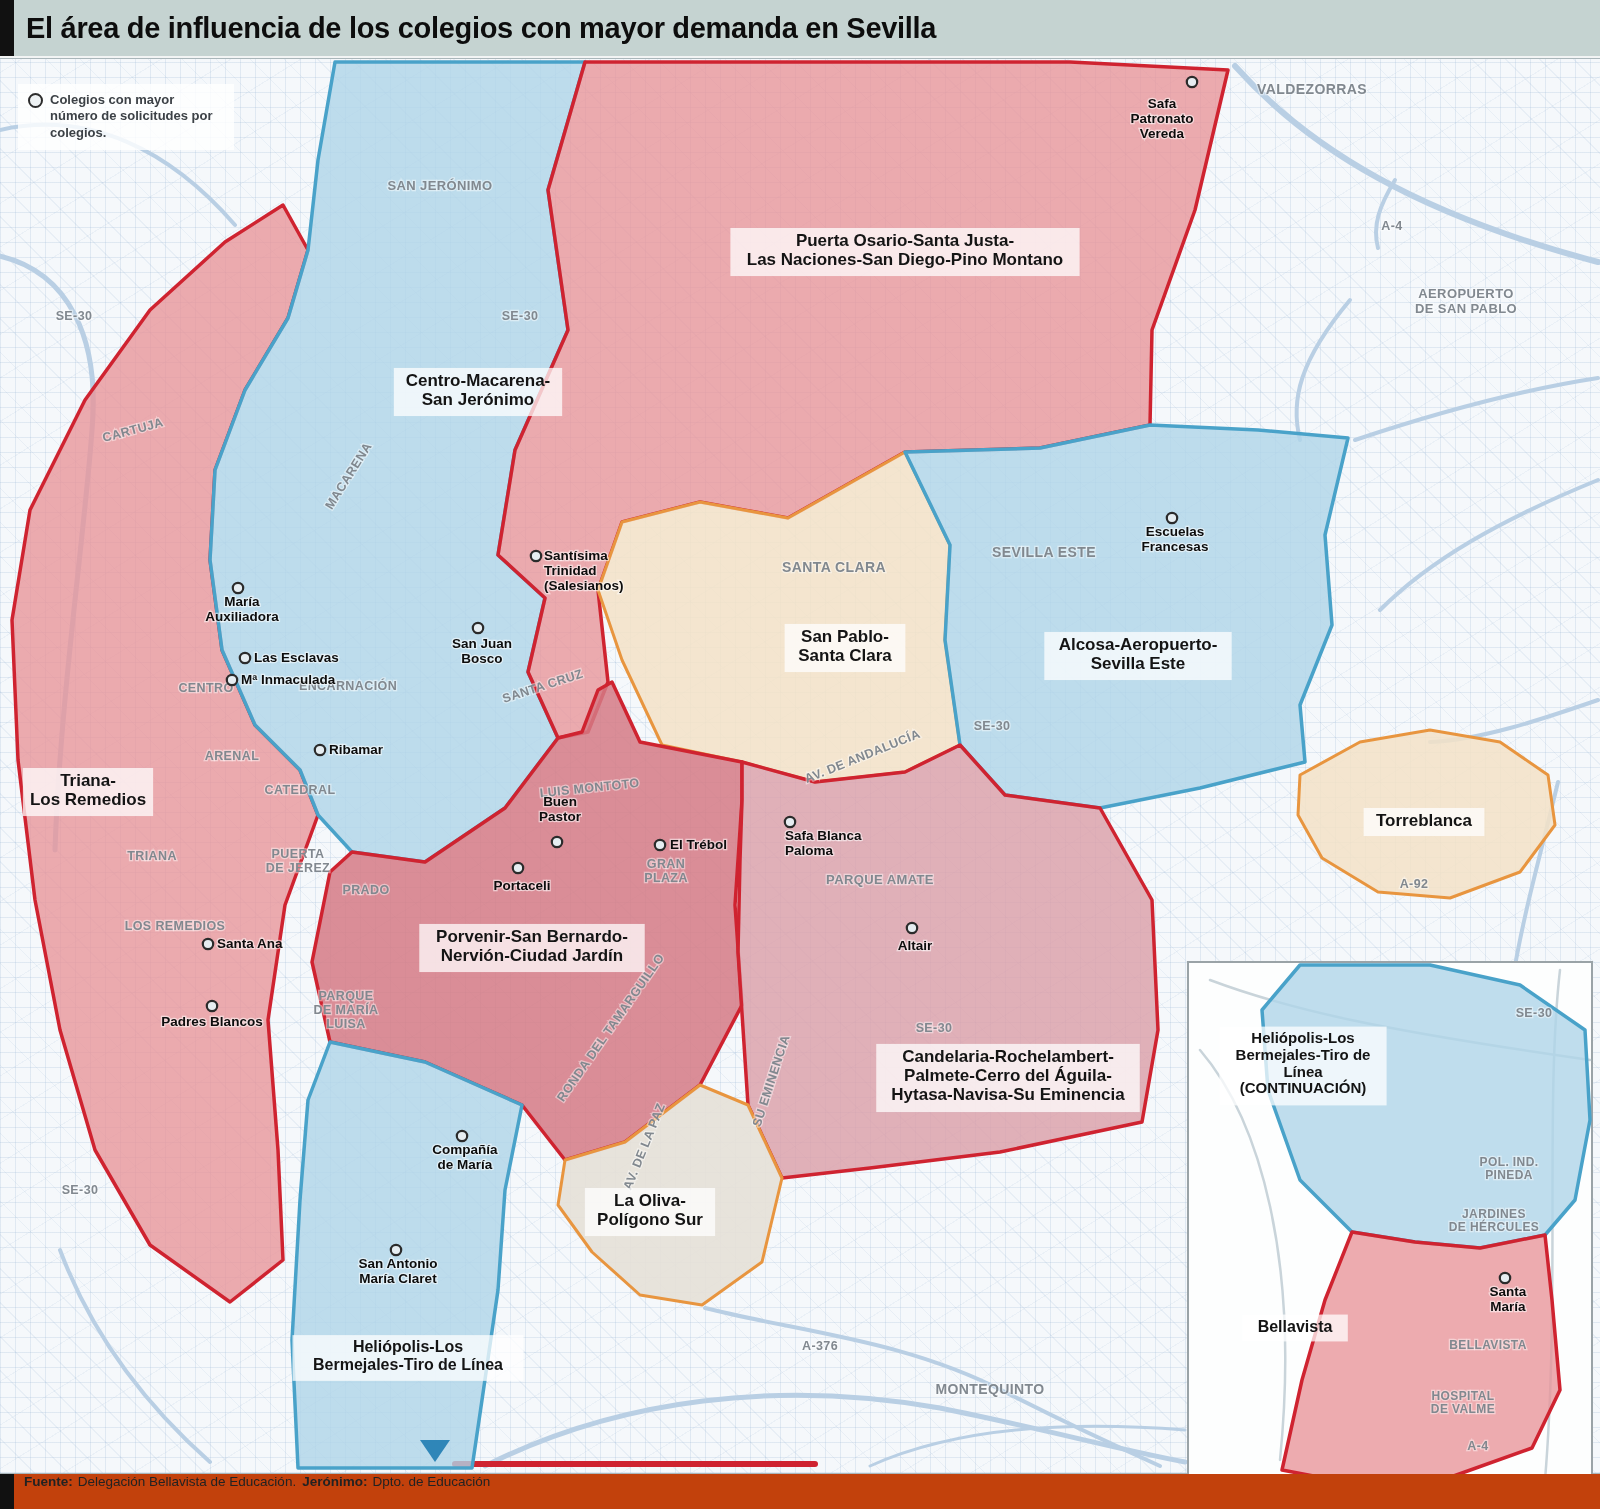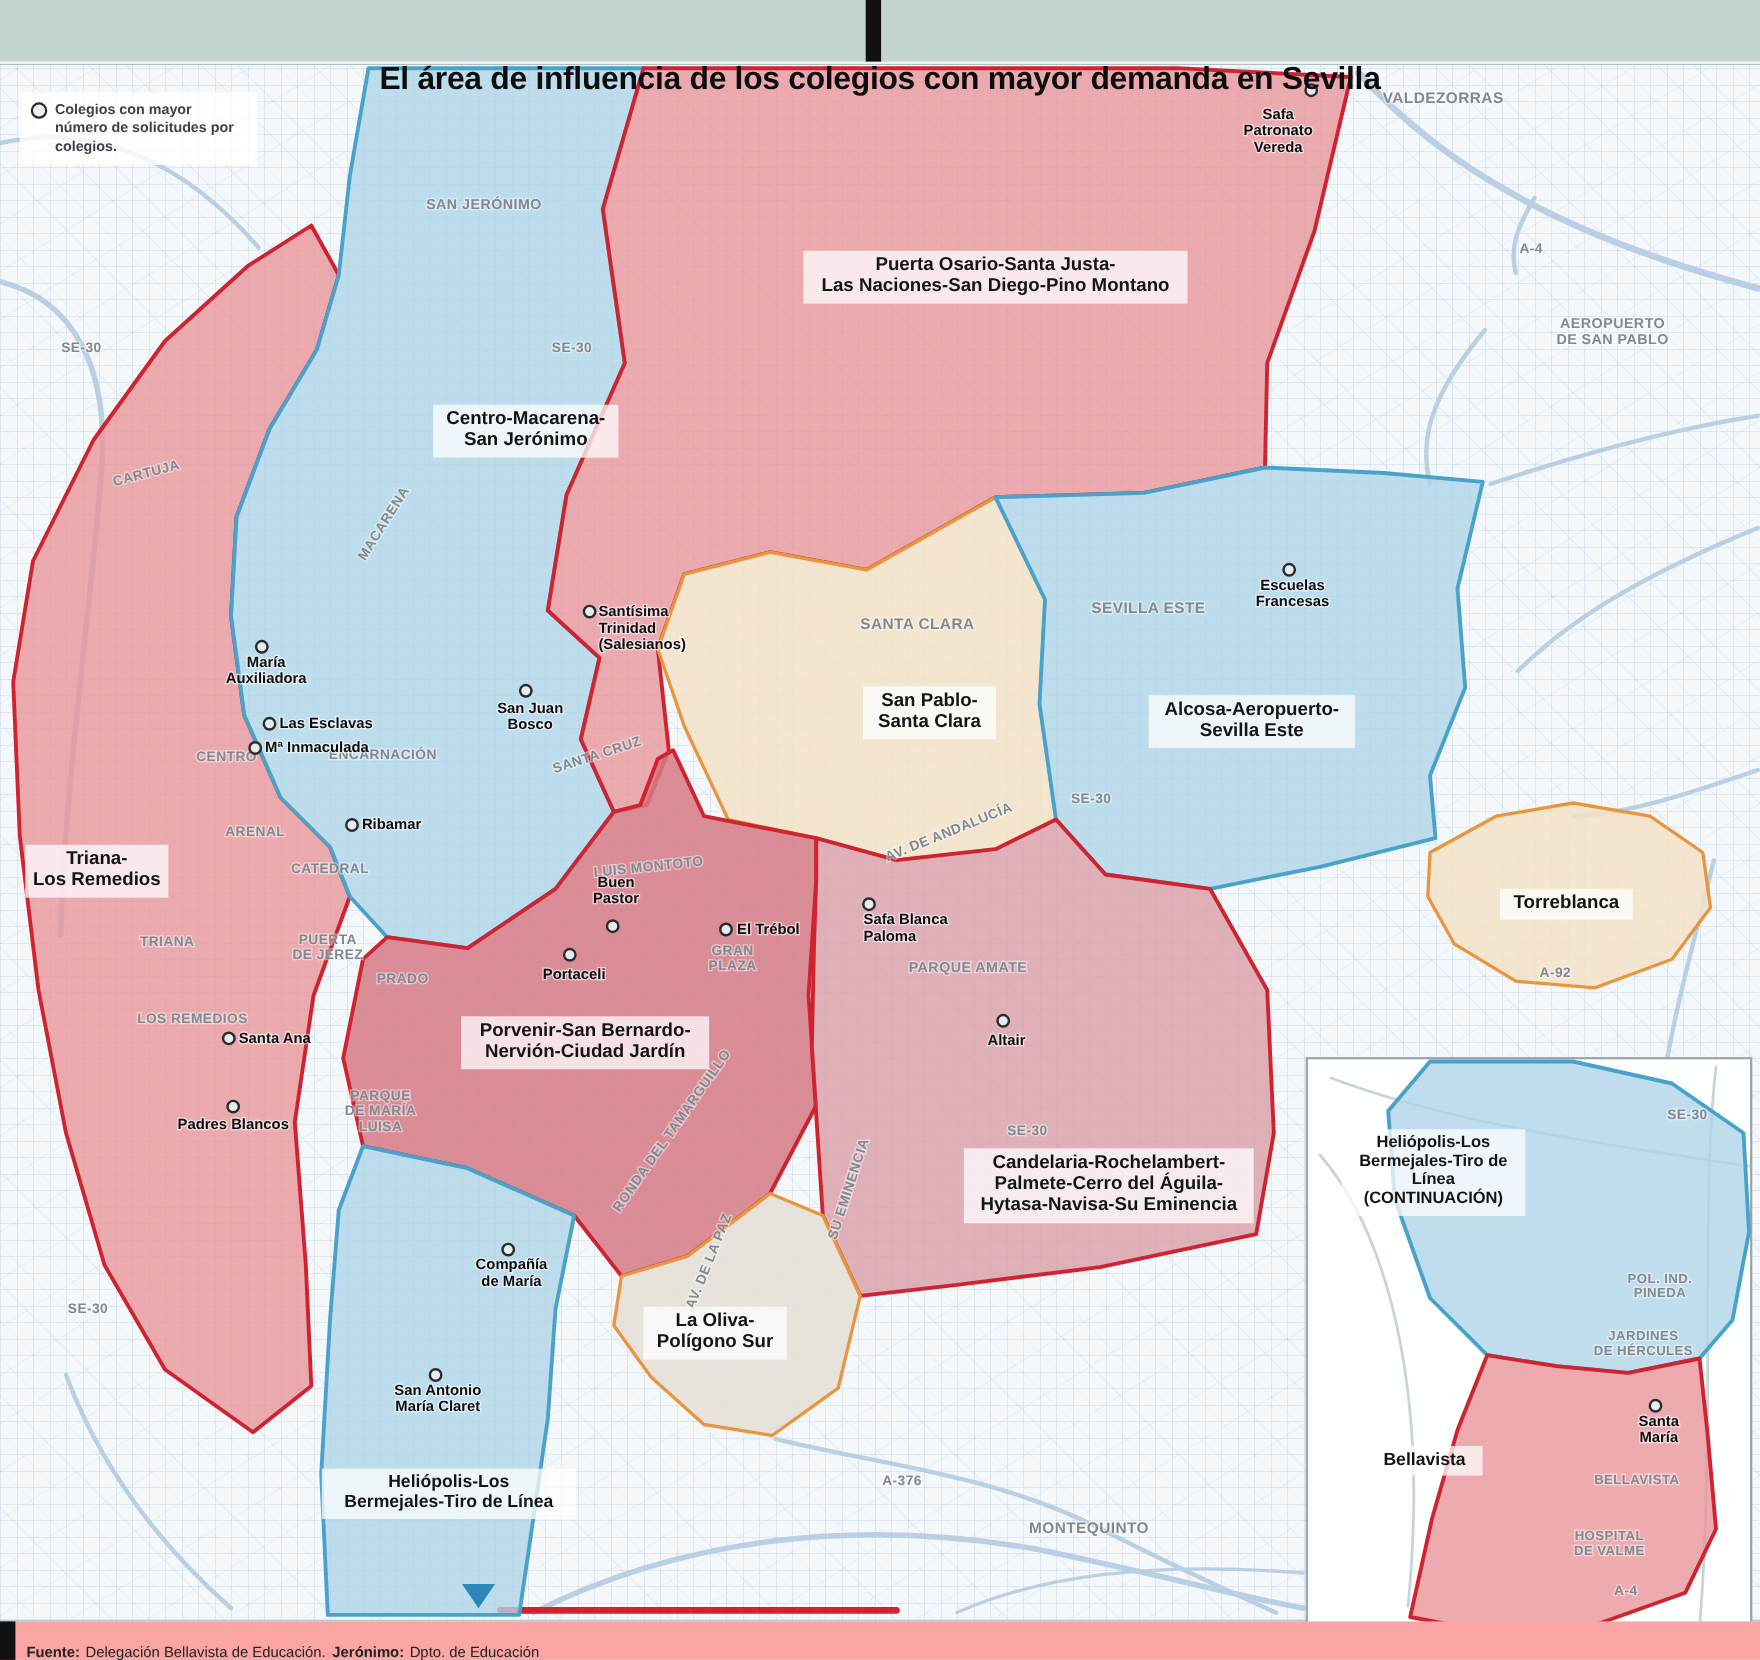--- a/index.html
+++ b/index.html
@@ -1,20 +1,20 @@
 <!DOCTYPE html>
 <html><head>
 <meta charset="utf-8">
 <style>
   html,body{margin:0;padding:0;background:#e8e8e8;}
   .page{position:relative;width:1600px;height:1509px;overflow:hidden;background:#ffffff;
         font-family:"Liberation Sans","DejaVu Sans",sans-serif;}
   
   .hdr{position:absolute;top:0;left:0;right:0;height:56px;background:#c5d3d1;z-index:6;
-       display:flex;align-items:center;border-bottom:2px solid #f2f4f4;flex-direction:column;}
+       display:flex;align-items:center;border-bottom:2px solid #f2f4f4;}
   .hdr .bar{width:14px;height:56px;background:#111;margin-right:12px;flex:0 0 auto;}
   .hdr h1{margin:0;font-size:29px;font-weight:bold;color:#0d0d0d;letter-spacing:-0.3px;}
   
   .map{position:absolute;top:58px;left:0;right:0;bottom:35px;z-index:1;
        background-color:#f5f8fb;
        background-image:
          repeating-linear-gradient(90deg, rgba(137,170,205,.20) 0 1px, transparent 1px 15px),
          repeating-linear-gradient(0deg, rgba(137,170,205,.20) 0 1px, transparent 1px 15px),
          repeating-linear-gradient(45deg, rgba(137,170,205,.12) 0 1px, transparent 1px 24px),
          repeating-linear-gradient(-32deg, rgba(137,170,205,.10) 0 1px, transparent 1px 37px);
@@ -35,22 +35,22 @@
   .sch{font-weight:bold;fill:#0d0d0d;
        paint-order:stroke;stroke:rgba(255,255,255,.55);stroke-width:2.5px;}
   
   .legend{position:absolute;top:84px;left:18px;width:196px;z-index:4;
           background:rgba(255,255,255,.8);padding:8px 10px 9px 10px;}
   .legend .row{display:flex;gap:7px;}
   .legend .dot{flex:0 0 auto;width:11px;height:11px;border:2.5px solid #2c2c2c;border-radius:50%;
                background:#eef2f4;margin-top:1px;}
   .legend .txt{font-size:13px;font-weight:bold;color:#3c4146;line-height:1.25;}
   
-  .ftr{position:absolute;left:0;right:0;bottom:0;height:35px;background:#fca5a5;z-index:6;
-       display:flex;align-items:flex-end;font-size:13.5px;color:#222;}
+  .ftr{position:absolute;left:0;right:0;bottom:0;height:35px;background:#c2410c;z-index:6;
+       display:flex;align-items:flex-start;font-size:13.5px;color:#222;}
   .ftr .bar{width:14px;height:35px;background:#111;margin-right:10px;flex:0 0 auto;}
   .ftr b{margin-right:5px;}
   .ftr span{margin-right:6px;}
 </style>
 </head>
 <body>
 
 <div class="page">
 
   <header class="hdr">

